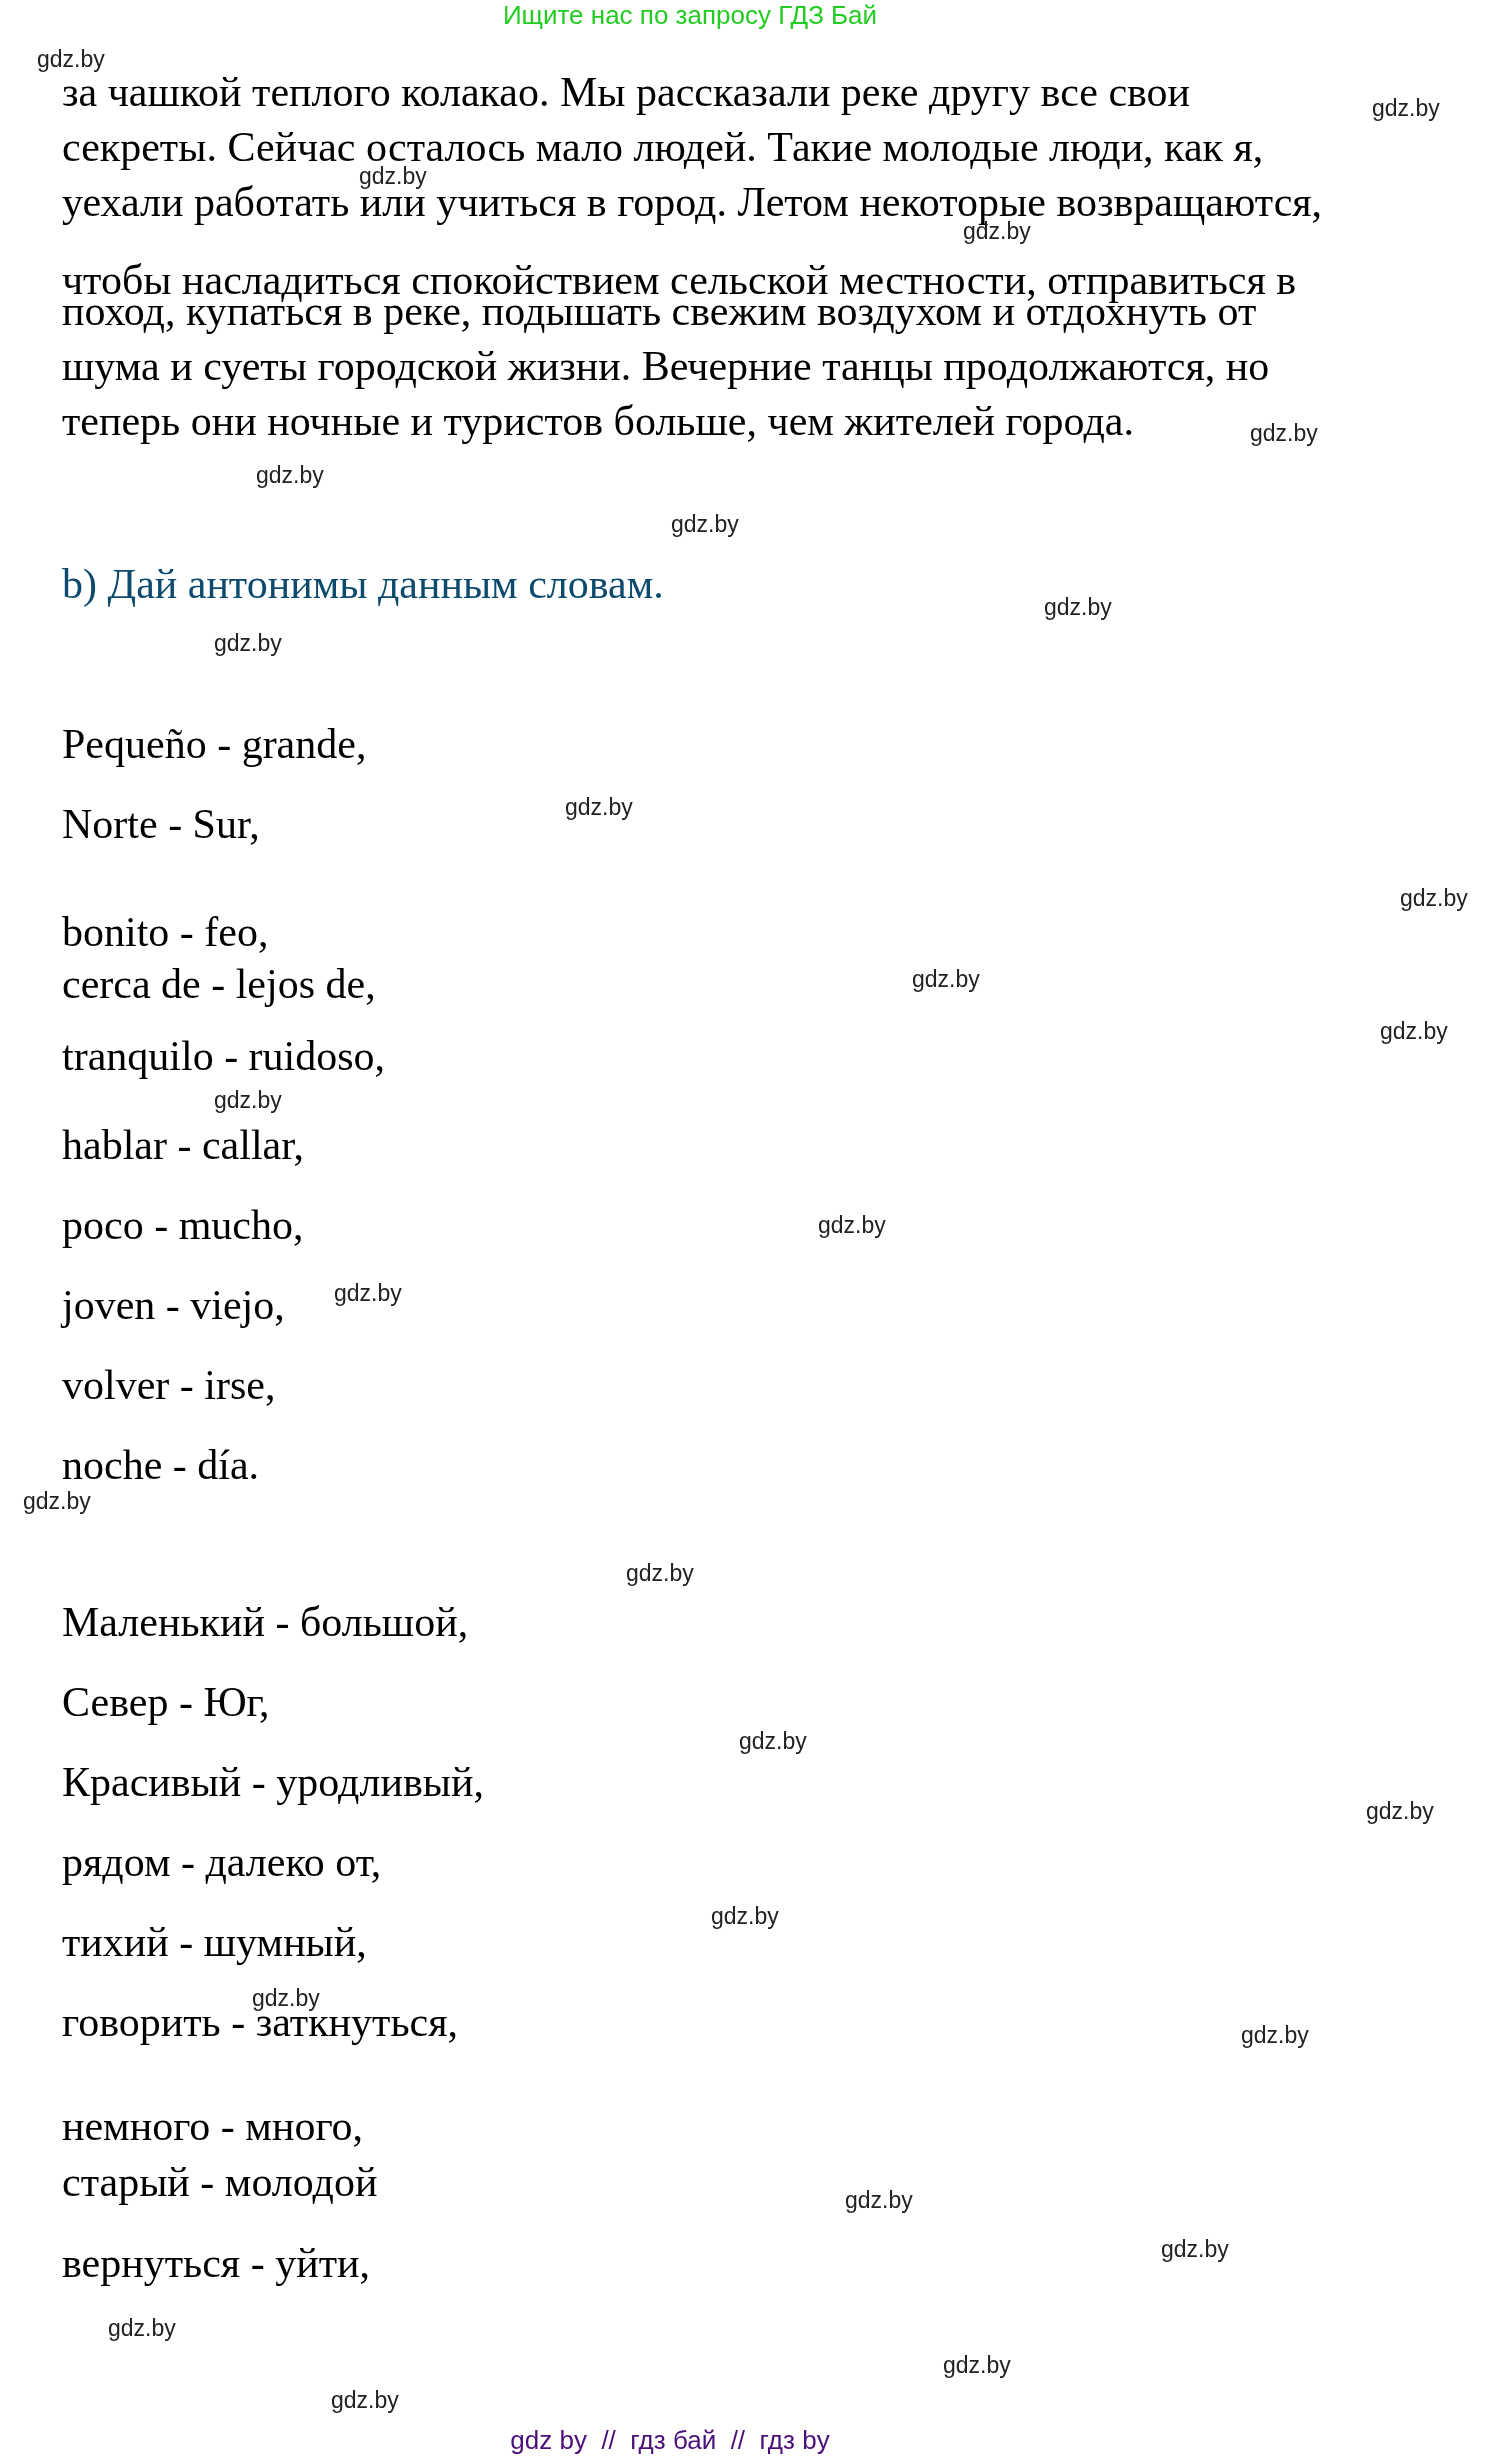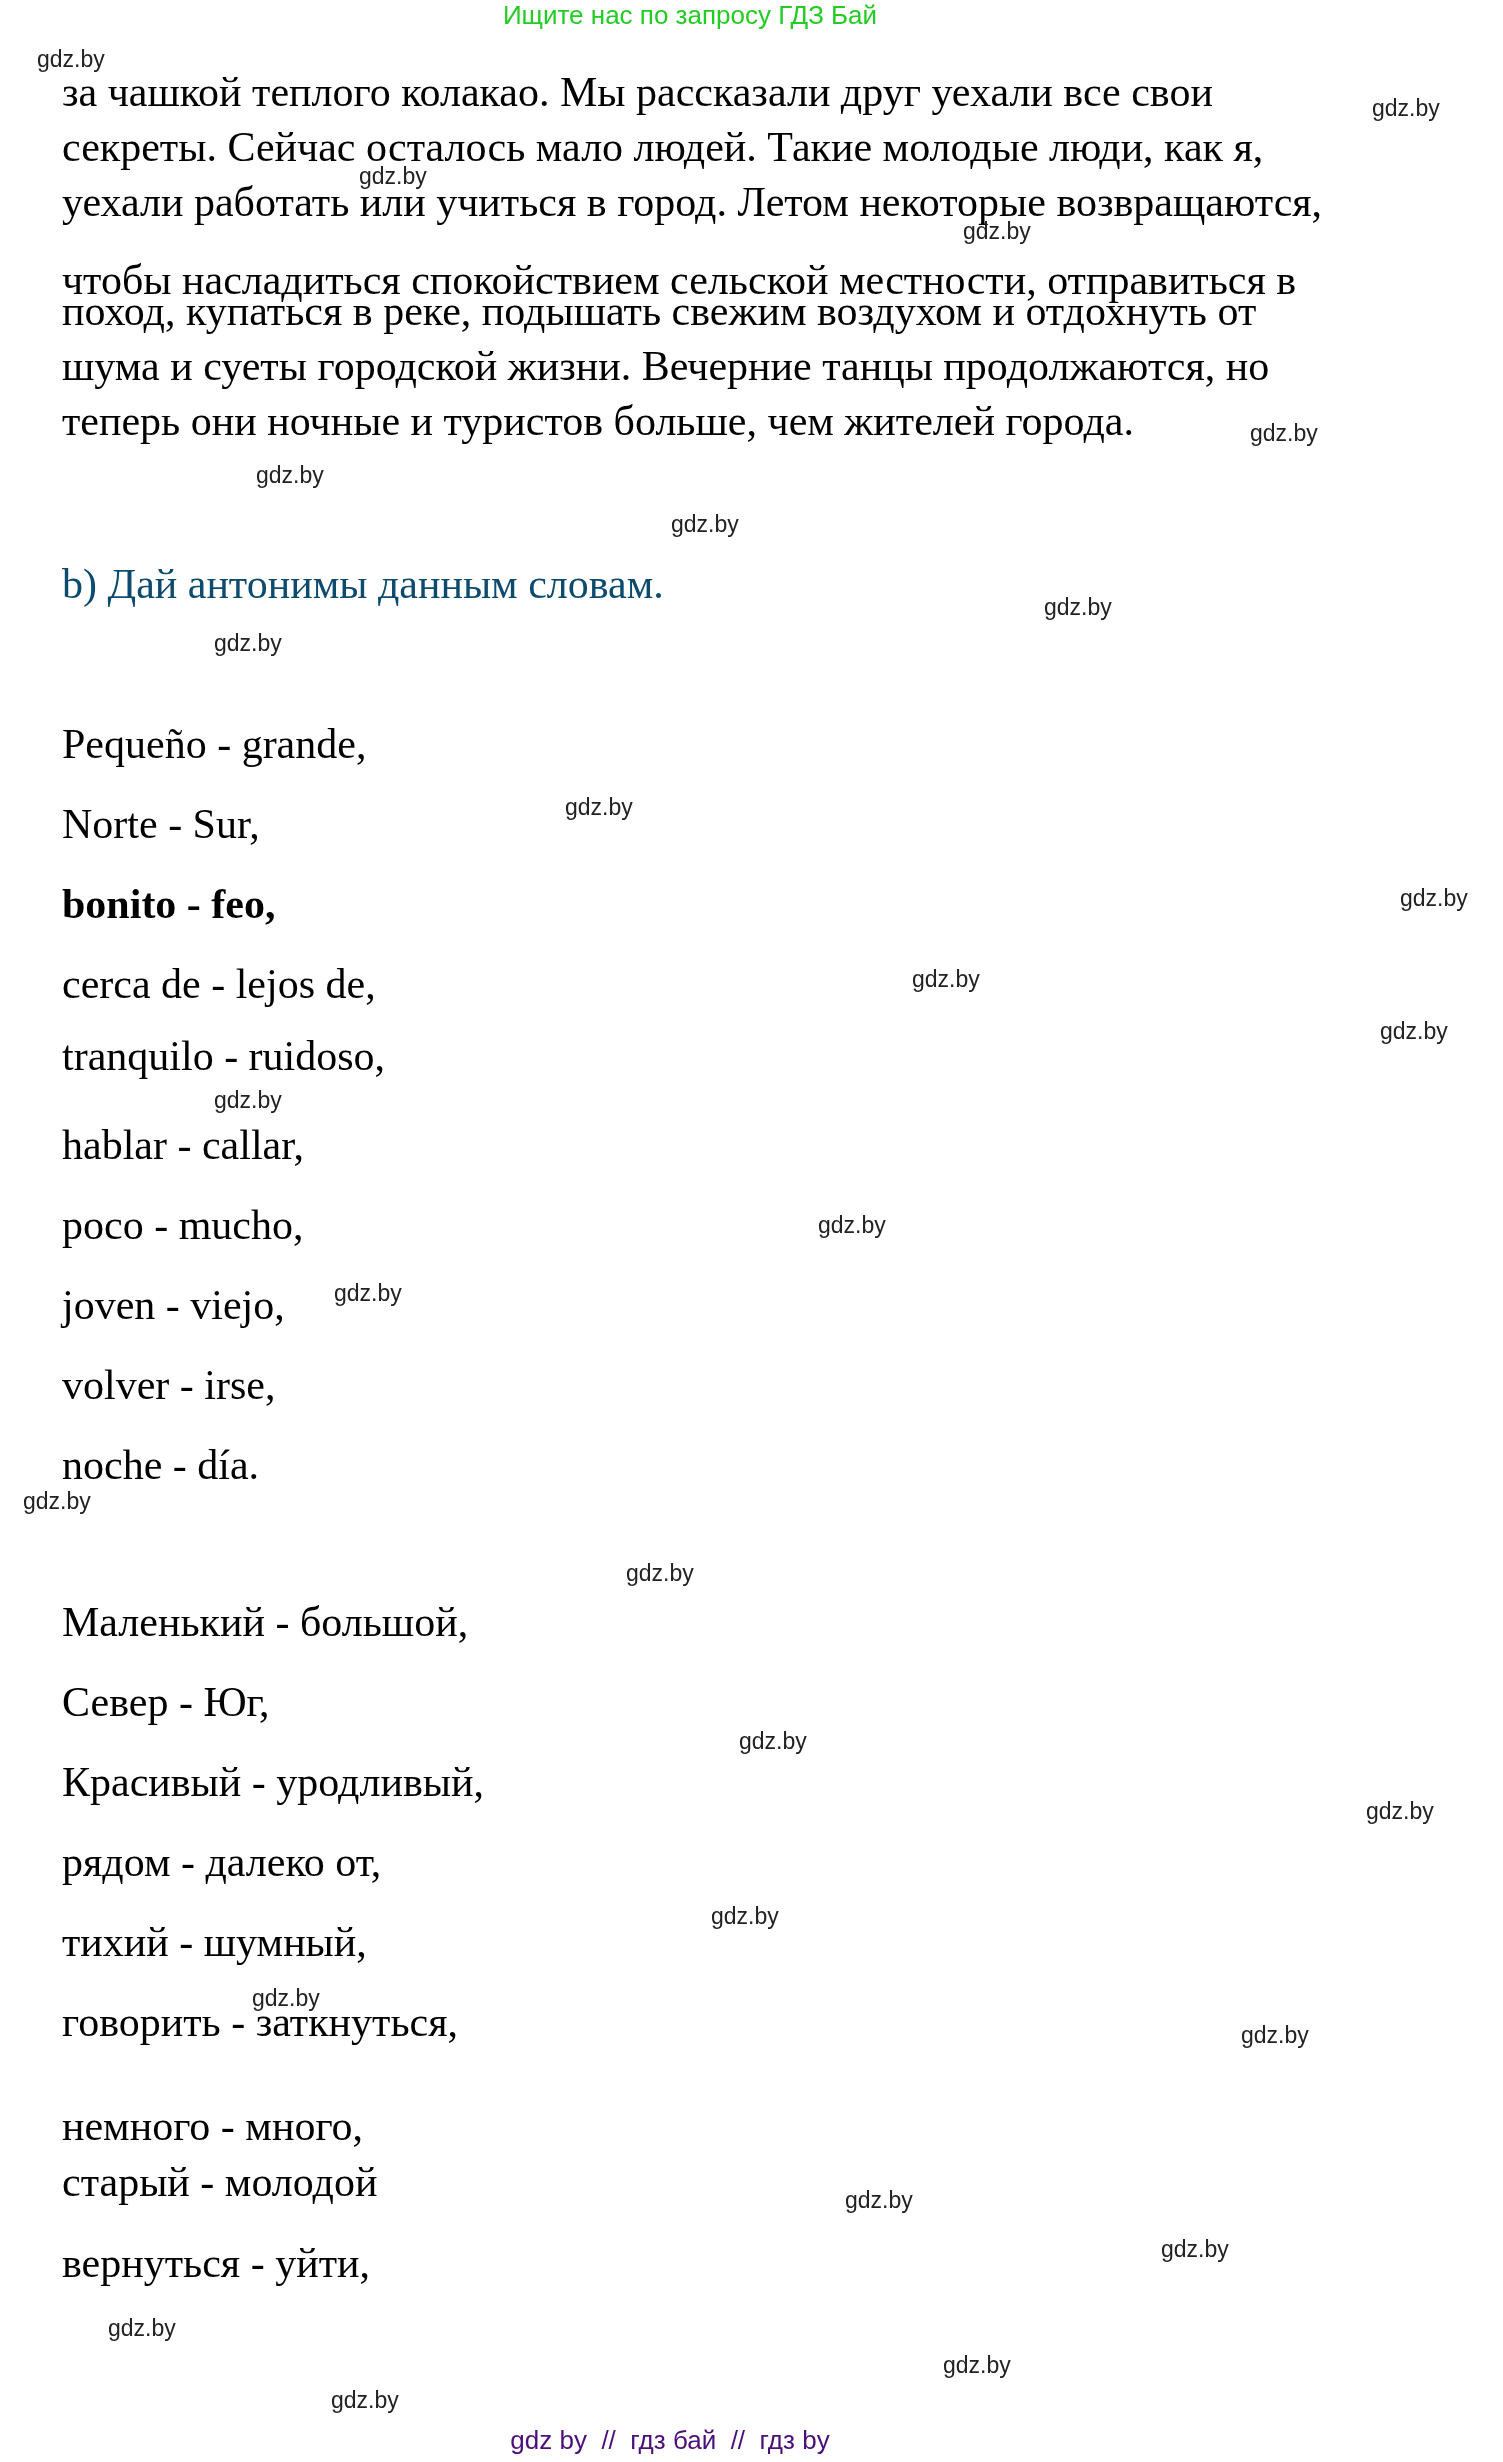--- a/index.html
+++ b/index.html
@@ -33,33 +33,33 @@
       position: absolute; left: 0; top: 2425px; width: 1340px; text-align: center;
       font-family: "Liberation Sans", sans-serif; font-size: 26px; color: #4b0f7a;
       line-height: 30.5px; white-space: pre;
     }
   </style>
 </head>
 <body>
 
 <div class="top-banner">Ищите нас по запросу ГДЗ Бай</div>
 
-<div class="para-line" style="top:69px;">за чашкой теплого колакао. Мы рассказали друг уехали все свои</div>
+<div class="para-line" style="top:69px;">за чашкой теплого колакао. Мы рассказали реке другу все свои</div>
 <div class="para-line" style="top:124px;">секреты. Сейчас осталось мало людей. Такие молодые люди, как я,</div>
 <div class="para-line" style="top:179px;">уехали работать или учиться в город. Летом некоторые возвращаются,</div>
 <div class="para-line" style="top:233px;margin-top:24px;">чтобы насладиться спокойствием сельской местности, отправиться в</div>
 <div class="para-line" style="top:288px;">поход, купаться в реке, подышать свежим воздухом и отдохнуть от</div>
 <div class="para-line" style="top:343px;">шума и суеты городской жизни. Вечерние танцы продолжаются, но</div>
 <div class="para-line" style="top:398px;">теперь они ночные и туристов больше, чем жителей города.</div>
 
 <div class="heading">b) Дай антонимы данным словам.</div>
 
 <div class="pair" style="top:721px;">Pequeño - grande,</div>
 <div class="pair" style="top:801px;">Norte - Sur,</div>
-<div class="pair" style="top:881px;font-weight:bold;">bonito - feo,</div>
+<div class="pair" style="top:909px;">bonito - feo,</div>
 <div class="pair" style="top:961px;">cerca de - lejos de,</div>
 <div class="pair" style="top:1021px;margin-top:12px;">tranquilo - ruidoso,</div>
 <div class="pair" style="top:1122px;">hablar - callar,</div>
 <div class="pair" style="top:1202px;">poco - mucho,</div>
 <div class="pair" style="top:1282px;">joven - viejo,</div>
 <div class="pair" style="top:1362px;">volver - irse,</div>
 <div class="pair" style="top:1442px;">noche - día.</div>
 
 <div class="pair" style="top:1599px;">Маленький - большой,</div>
 <div class="pair" style="top:1679px;">Север - Юг,</div>

